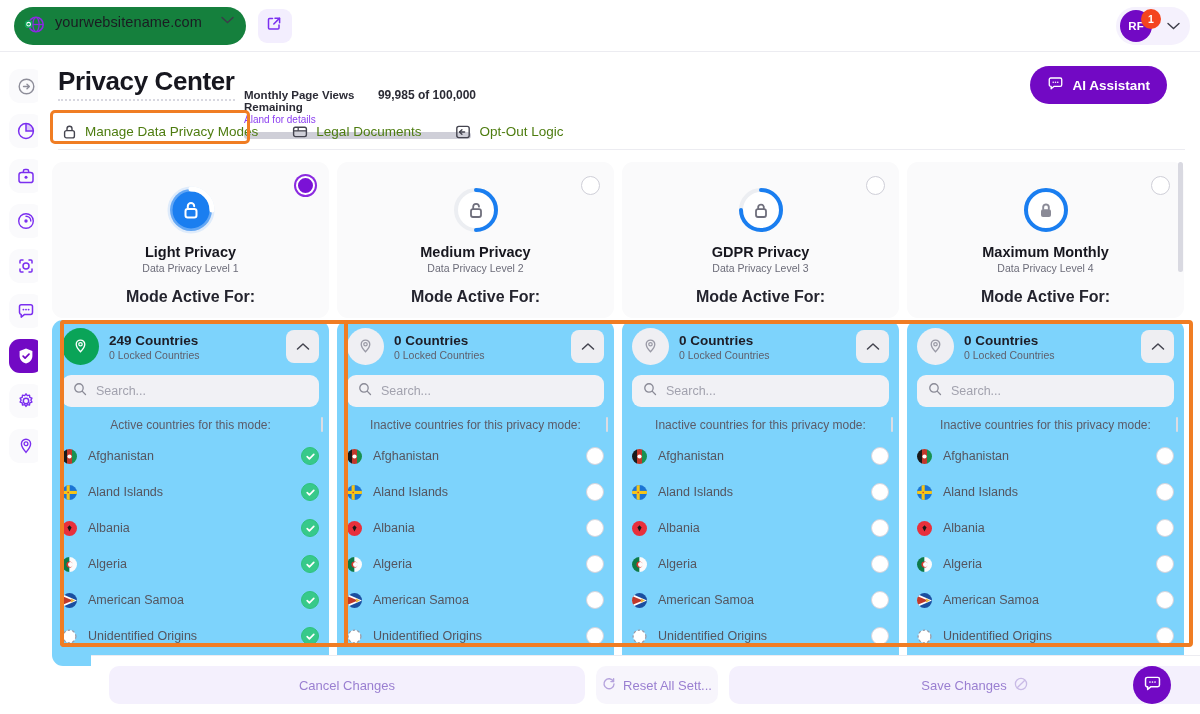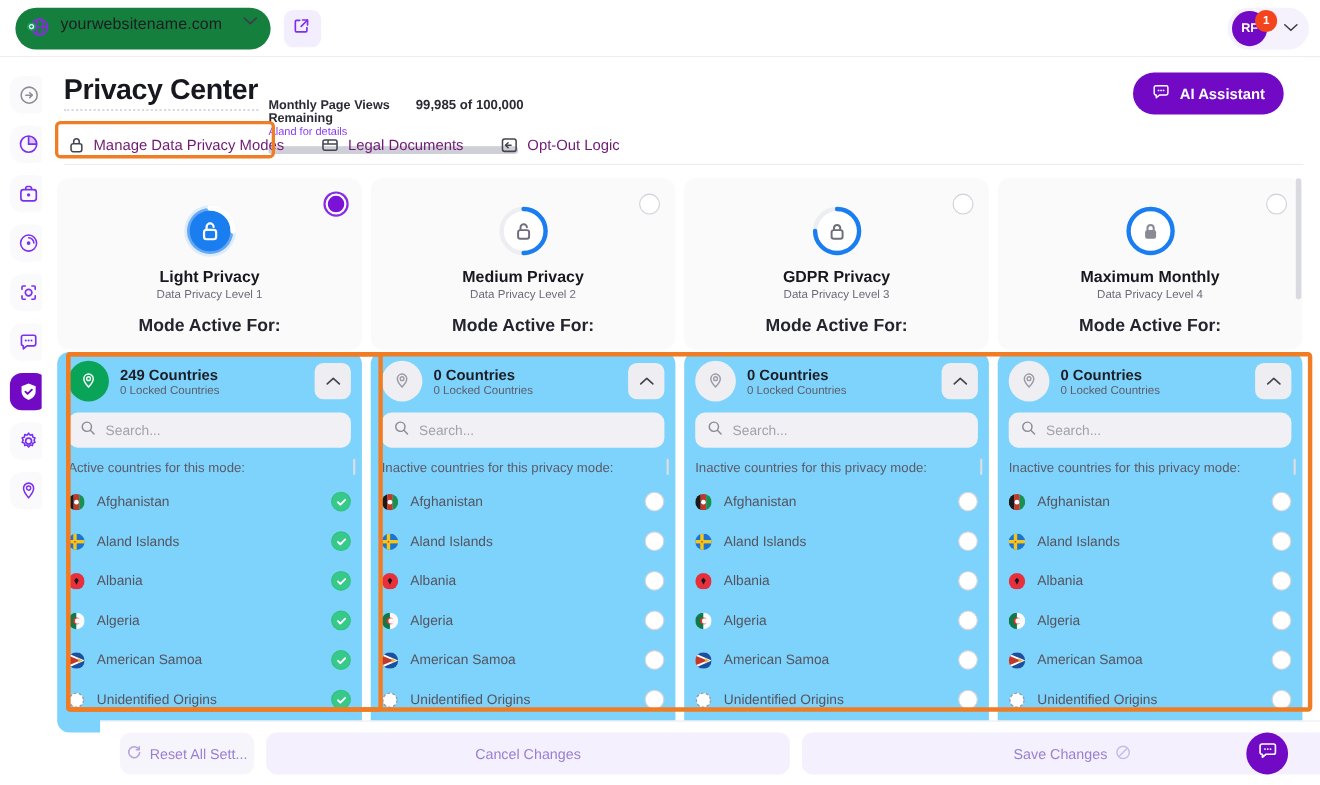--- a/index.html
+++ b/index.html
@@ -82,21 +82,21 @@
     position:absolute; right:18px; top:14px; height:38px; padding:0 17px;
     background:#7209c4; color:#fff; border:none; border-radius:19px;
     font-size:13.5px; font-weight:bold; display:flex; align-items:center; gap:8px; cursor:pointer;
   }
 
   
   .tabs {
     position:relative; height:36px; margin-left:20px; display:flex; align-items:center; gap:26px;
     border-bottom:1px solid #ececf1; width:1127px;
   }
-  .tab { display:flex; align-items:center; gap:8px; font-size:13.5px; color:#701a75; cursor:pointer; padding:6px 4px; }
+  .tab { display:flex; align-items:center; gap:8px; font-size:13.5px; color:#4d7c0f; cursor:pointer; padding:6px 4px; }
   .tab .tico { color:#44444f; display:flex; }
   .tab-hl {
     position:absolute; left:-8px; top:-4px; width:200px; height:34px;
     border:3px solid #f07d23; border-radius:5px; pointer-events:none;
   }
 
   
   .content { position:relative; padding:12px 0 0 14px; background:#fff; }
   .cards { display:flex; gap:8px; }
   .card {
@@ -131,21 +131,21 @@
   }
   .search {
     margin-top:10px; height:32px; border-radius:9px; background:#f1f1f5;
     display:flex; align-items:center; gap:9px; padding:0 11px; cursor:text;
   }
   .search input {
     border:none; outline:none; background:transparent; font-size:12.5px; color:#3a3a46;
     font-family:"Liberation Sans", sans-serif; width:100%;
   }
   .search input::placeholder { color:#a2a2ae; }
-  .list-title { font-size:12px; color:#5b5b68; margin:11px 0 6px 0; position:relative; }
+  .list-title { font-size:12px; color:#5b5b68; text-align:center; margin:11px 0 6px 0; position:relative; }
   .list-title::after {
     content:""; position:absolute; right:-4px; top:-1px; width:2px; height:15px; background:#dcdce3; border-radius:2px;
   }
   .c-row { display:flex; align-items:center; gap:11px; height:36px; }
   .flag { width:15px; height:15px; border-radius:50%; overflow:hidden; flex:0 0 15px; position:relative; }
   .c-name { font-size:12.5px; color:#55555f; }
   .c-check {
     margin-left:auto; width:18px; height:18px; border-radius:50%;
     border:1.6px solid #d3d3dc; background:#fff; cursor:pointer;
     display:flex; align-items:center; justify-content:center;
@@ -847,31 +847,31 @@
         
       </span>
     </div>
             </div>
   </div>
         </div>
 
     </div>
 
     <div class="footer">
+      <button class="btn btn-cancel">
+        <span>Cancel Changes</span>
+      </button>
       <button class="btn btn-reset">
         <span>
           <svg width="14" height="14" viewBox="0 0 14 14">
               <path d="M11.4 4.4 A5 5 0 1 0 12 7" fill="none" stroke="#b5a3dd" stroke-width="1.4" stroke-linecap="round"></path>
               <path d="M11.6 1.8 V4.6 H8.9" fill="none" stroke="#b5a3dd" stroke-width="1.4" stroke-linecap="round" stroke-linejoin="round"></path>
             </svg>
         </span>
         <span>Reset All Sett...</span>
-      </button>
-      <button class="btn btn-cancel">
-        <span>Cancel Changes</span>
       </button>
       <button class="btn btn-save">
         <span>Save Changes</span>
         <span>
           <svg width="14" height="14" viewBox="0 0 14 14">
               <circle cx="7" cy="7" r="5.6" fill="none" stroke="#c9bae6" stroke-width="1.3"></circle>
               <line x1="3.2" y1="10.8" x2="10.8" y2="3.2" stroke="#c9bae6" stroke-width="1.3"></line>
             </svg>
         </span>
       </button>

